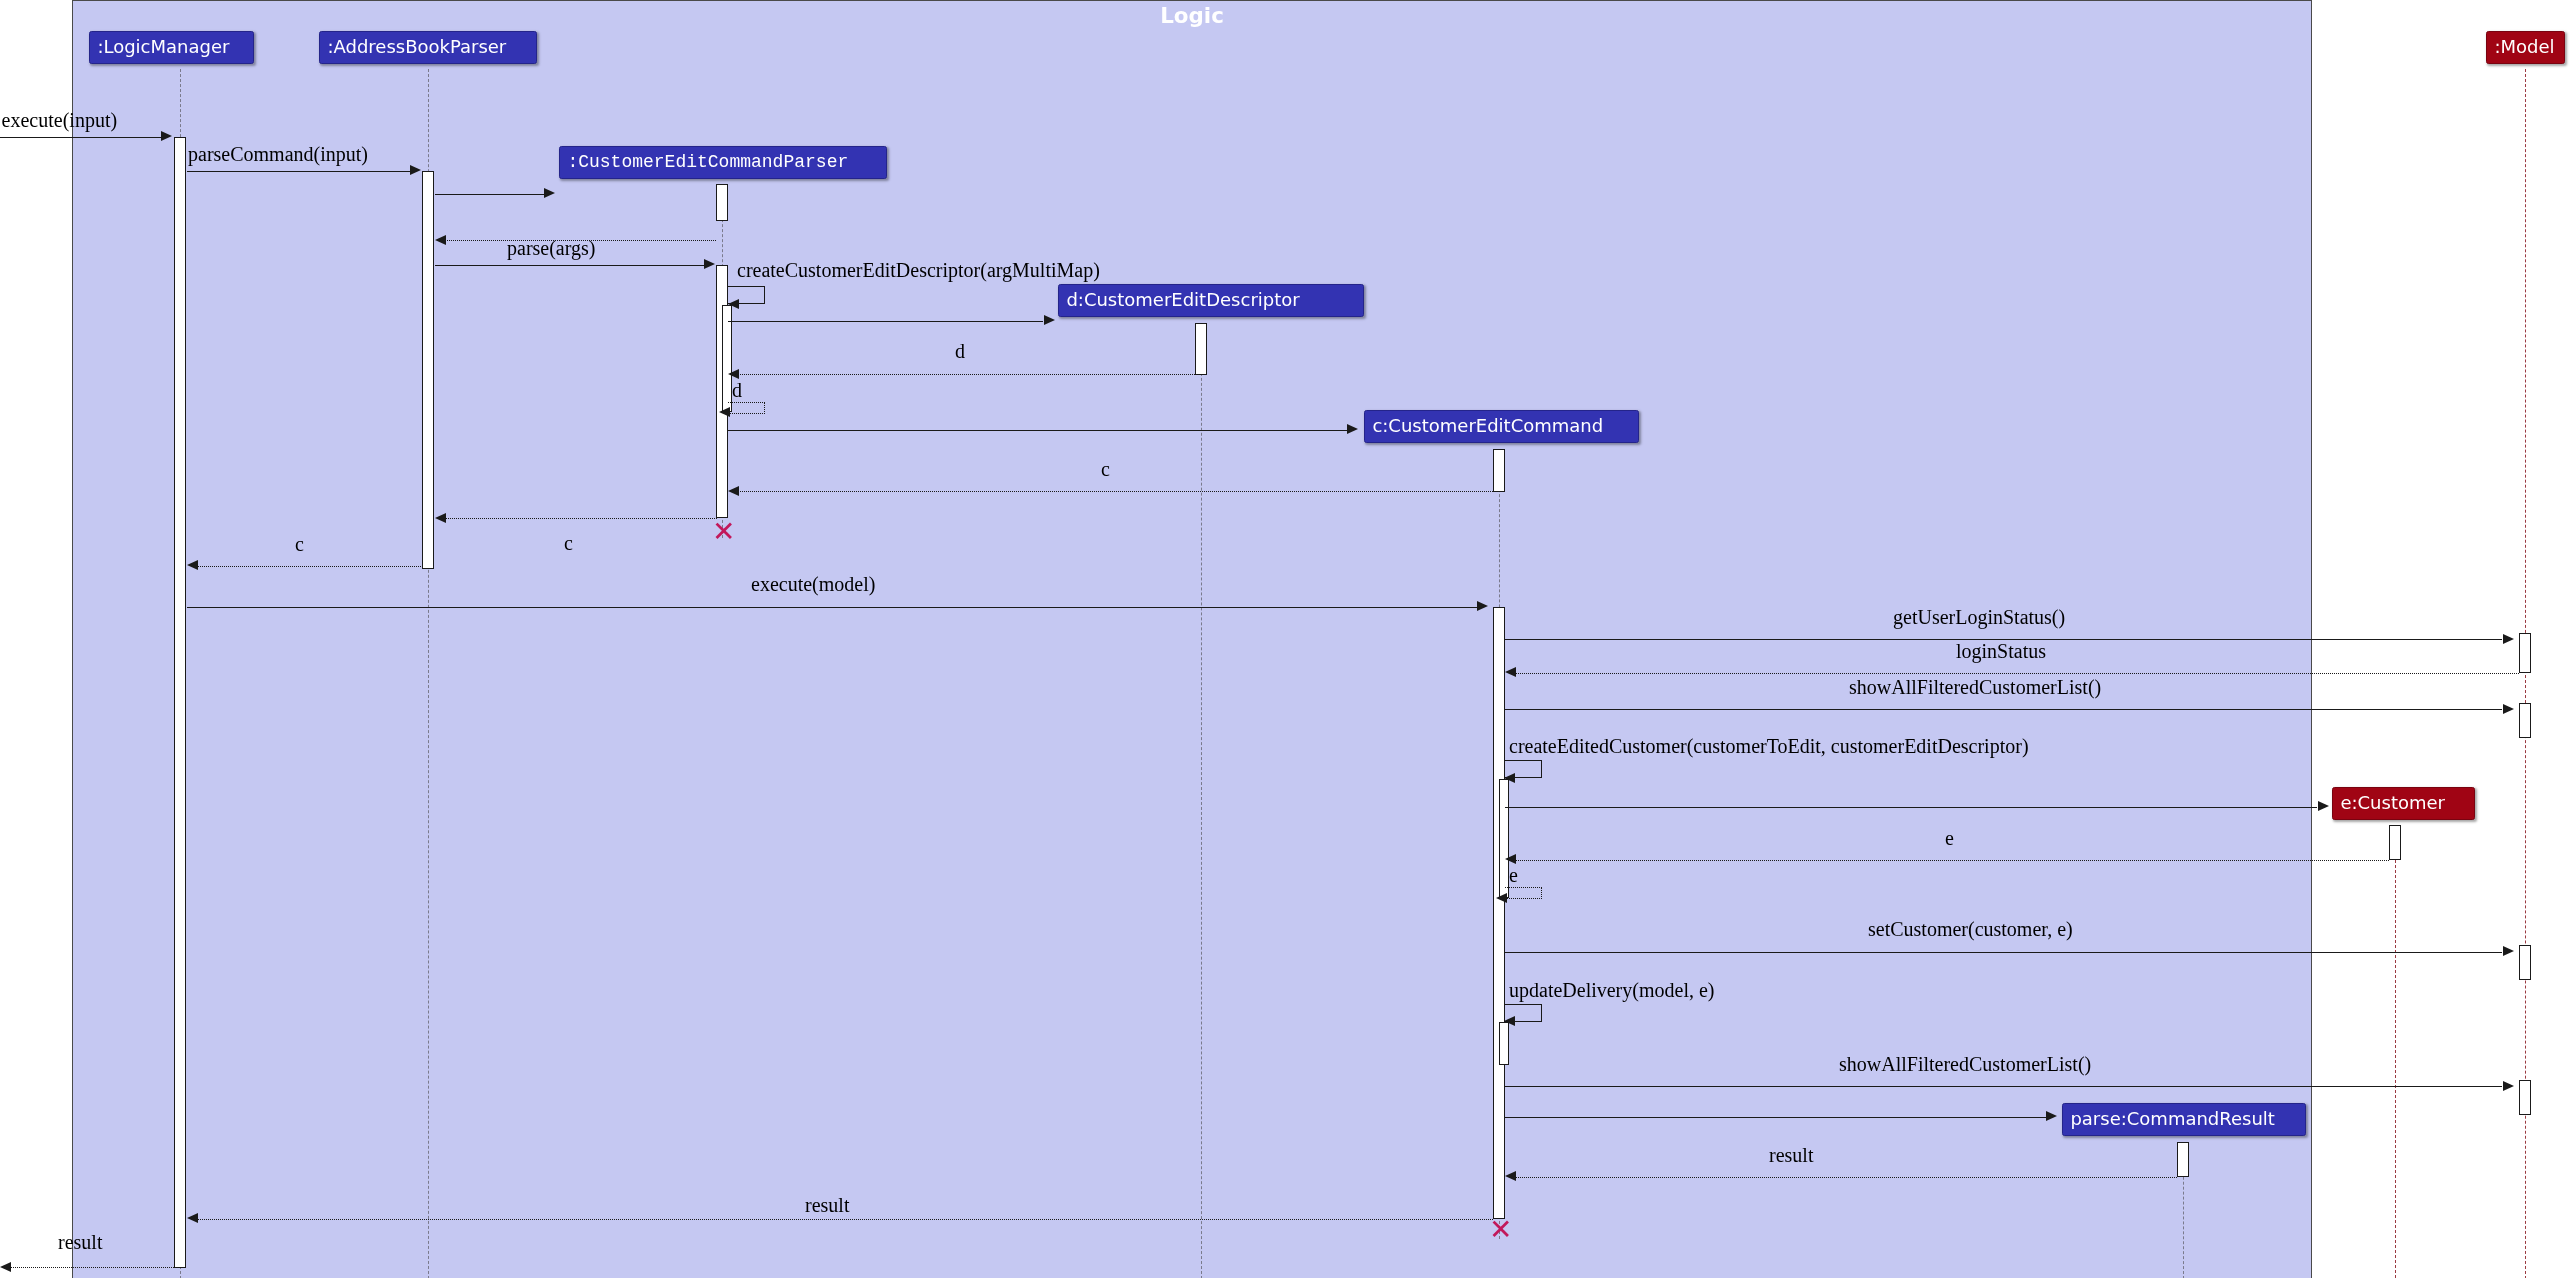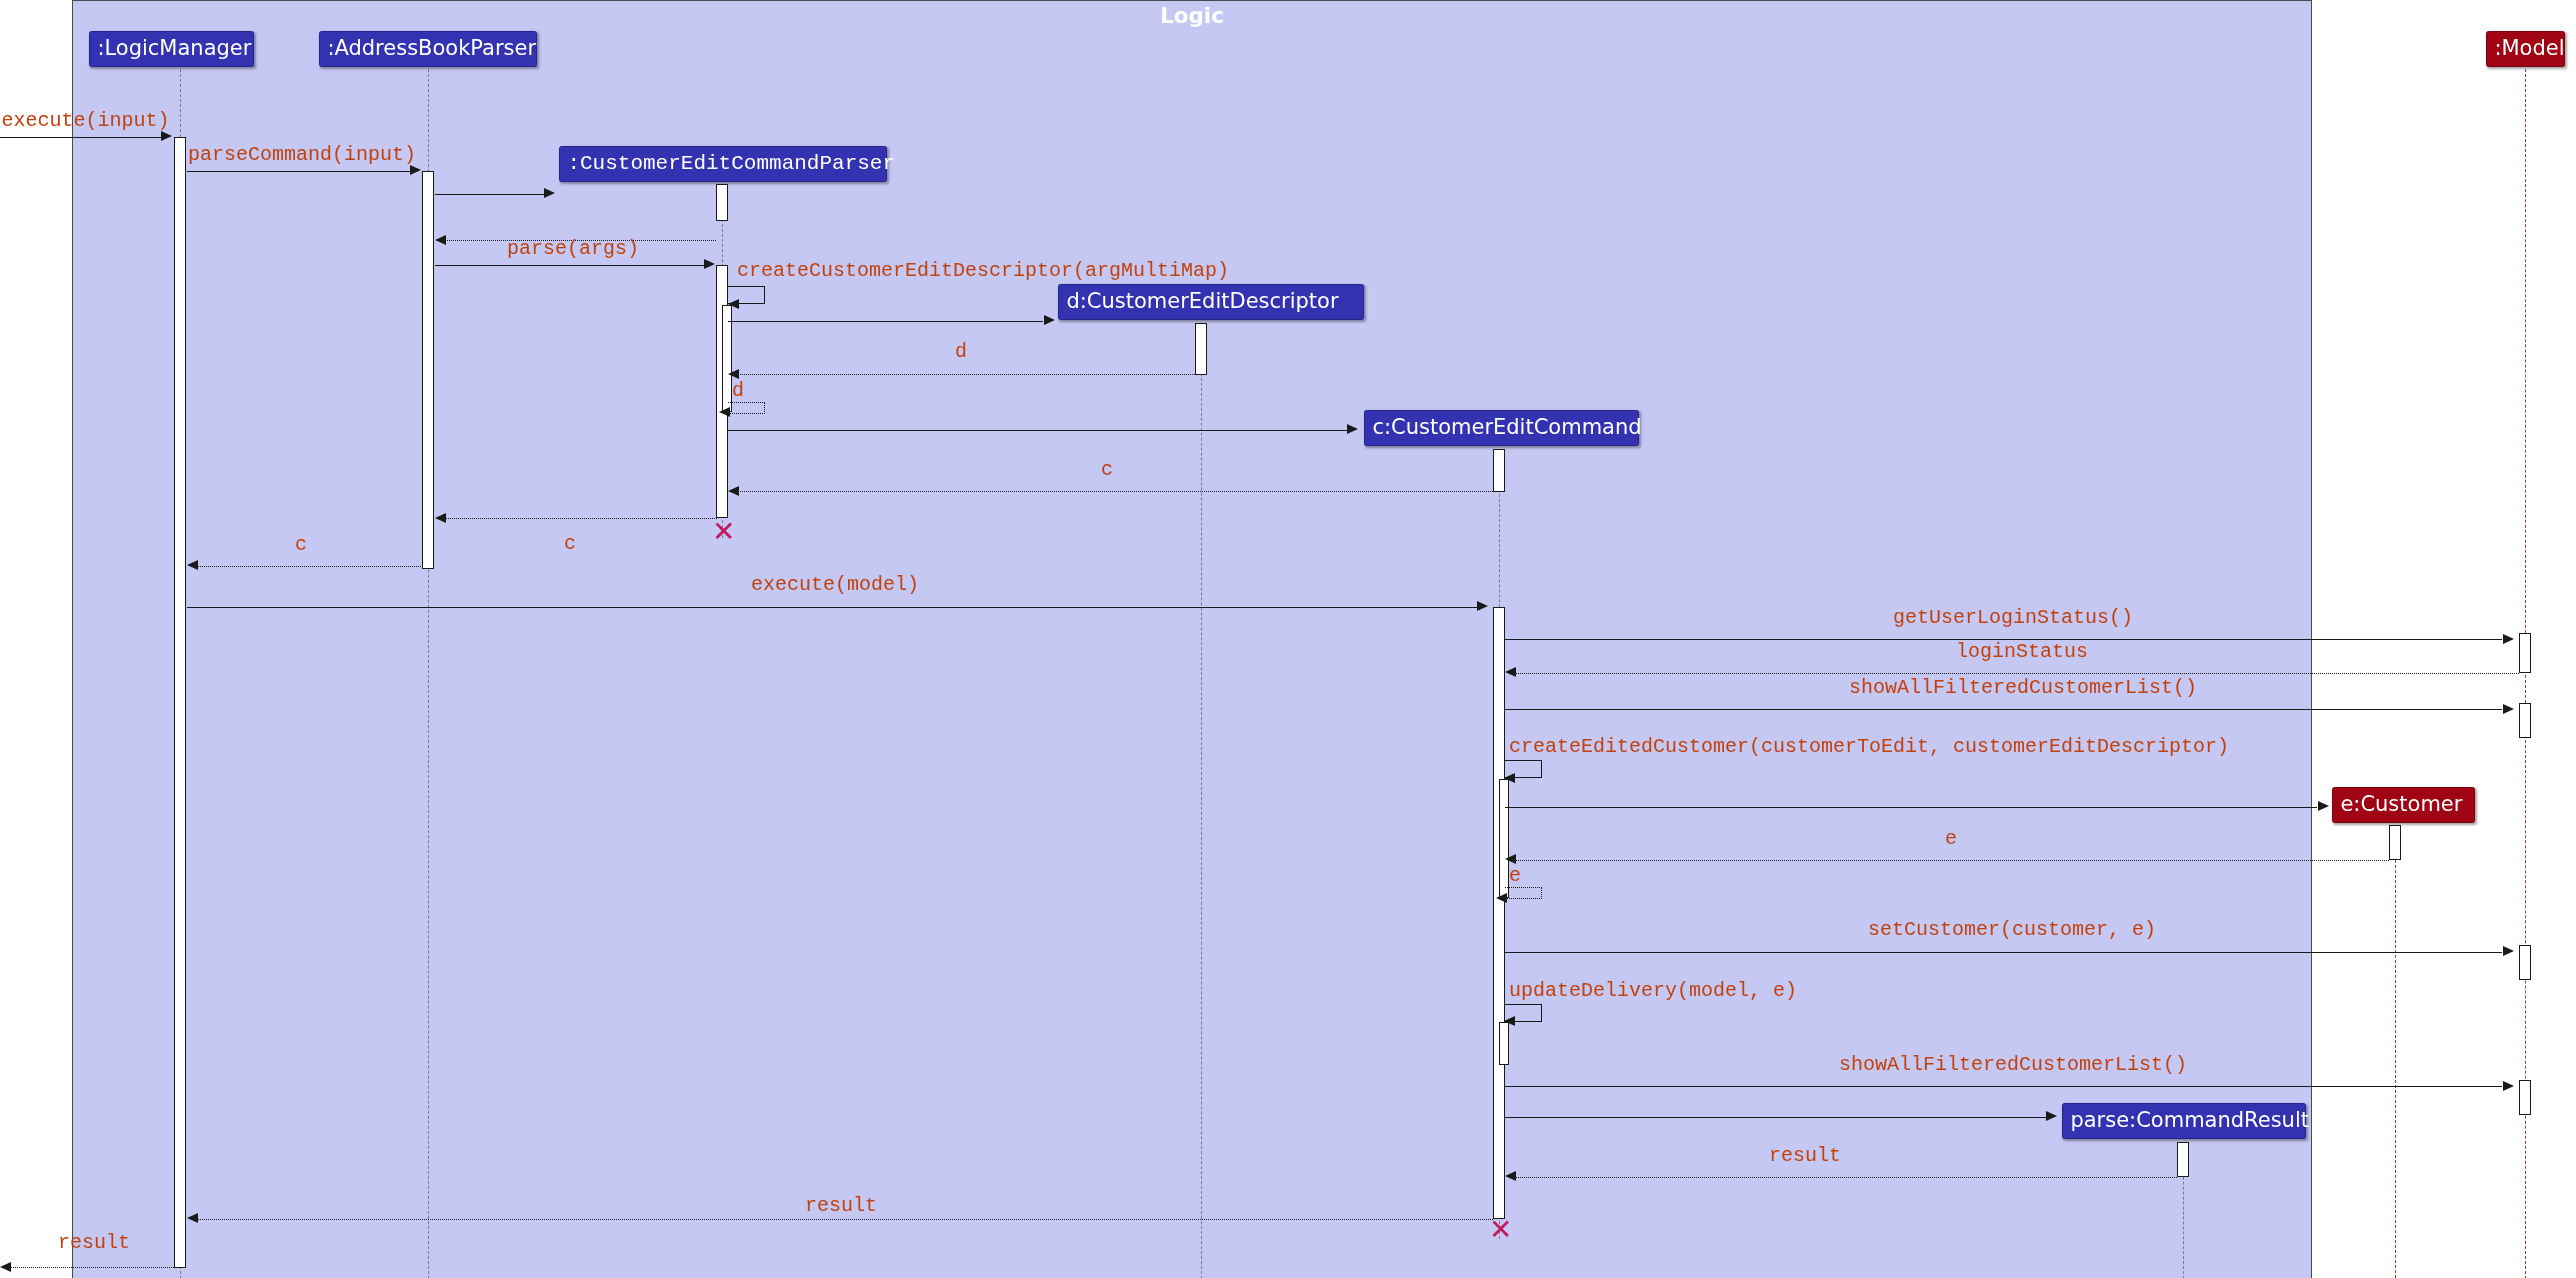--- a/index.html
+++ b/index.html
@@ -38,21 +38,21 @@
     position: absolute;
     width: 0;
     border-left: 1.6px dashed #7a7a8c;
   }
   .lifeline.on-red { border-left-color: #9c3a42; }
 
   
   .pbox {
     position: absolute;
     color: #ffffff;
-    font-size: 21px;
+    font-size: 18px;
     line-height: 1;
     padding: 5.8px 7.4px 7.4px 7.4px;
     border-radius: 2.5px;
     white-space: nowrap;
     font-family: "DejaVu Sans", sans-serif;
     box-shadow: 1.6px 1.6px 2.5px rgba(0,0,0,0.35);
   }
   .pbox.logic { background: #3333b2; border: 0.8px solid #24248a; }
   .pbox.model { background: #a00414; border: 0.8px solid #790310; }
 
@@ -82,23 +82,23 @@
     border-left: 11.5px solid #1a1a1a;
   }
   .arrow.left {
     border-top: 5.8px solid transparent;
     border-bottom: 5.8px solid transparent;
     border-right: 11.5px solid #1a1a1a;
   }
   .msg-label {
     position: absolute;
     font-size: 20px;
-    color: #c2410c;
+    color: #000000;
     white-space: nowrap;
-    font-family: Liberation Mono, monospace;
+    font-family: Liberation Serif, serif;
   }
 
   
   .selfcall {
     position: absolute;
     border: 1.3px solid #1a1a1a;
     border-left: none;
     background: transparent;
   }
   .selfcall.ret {

